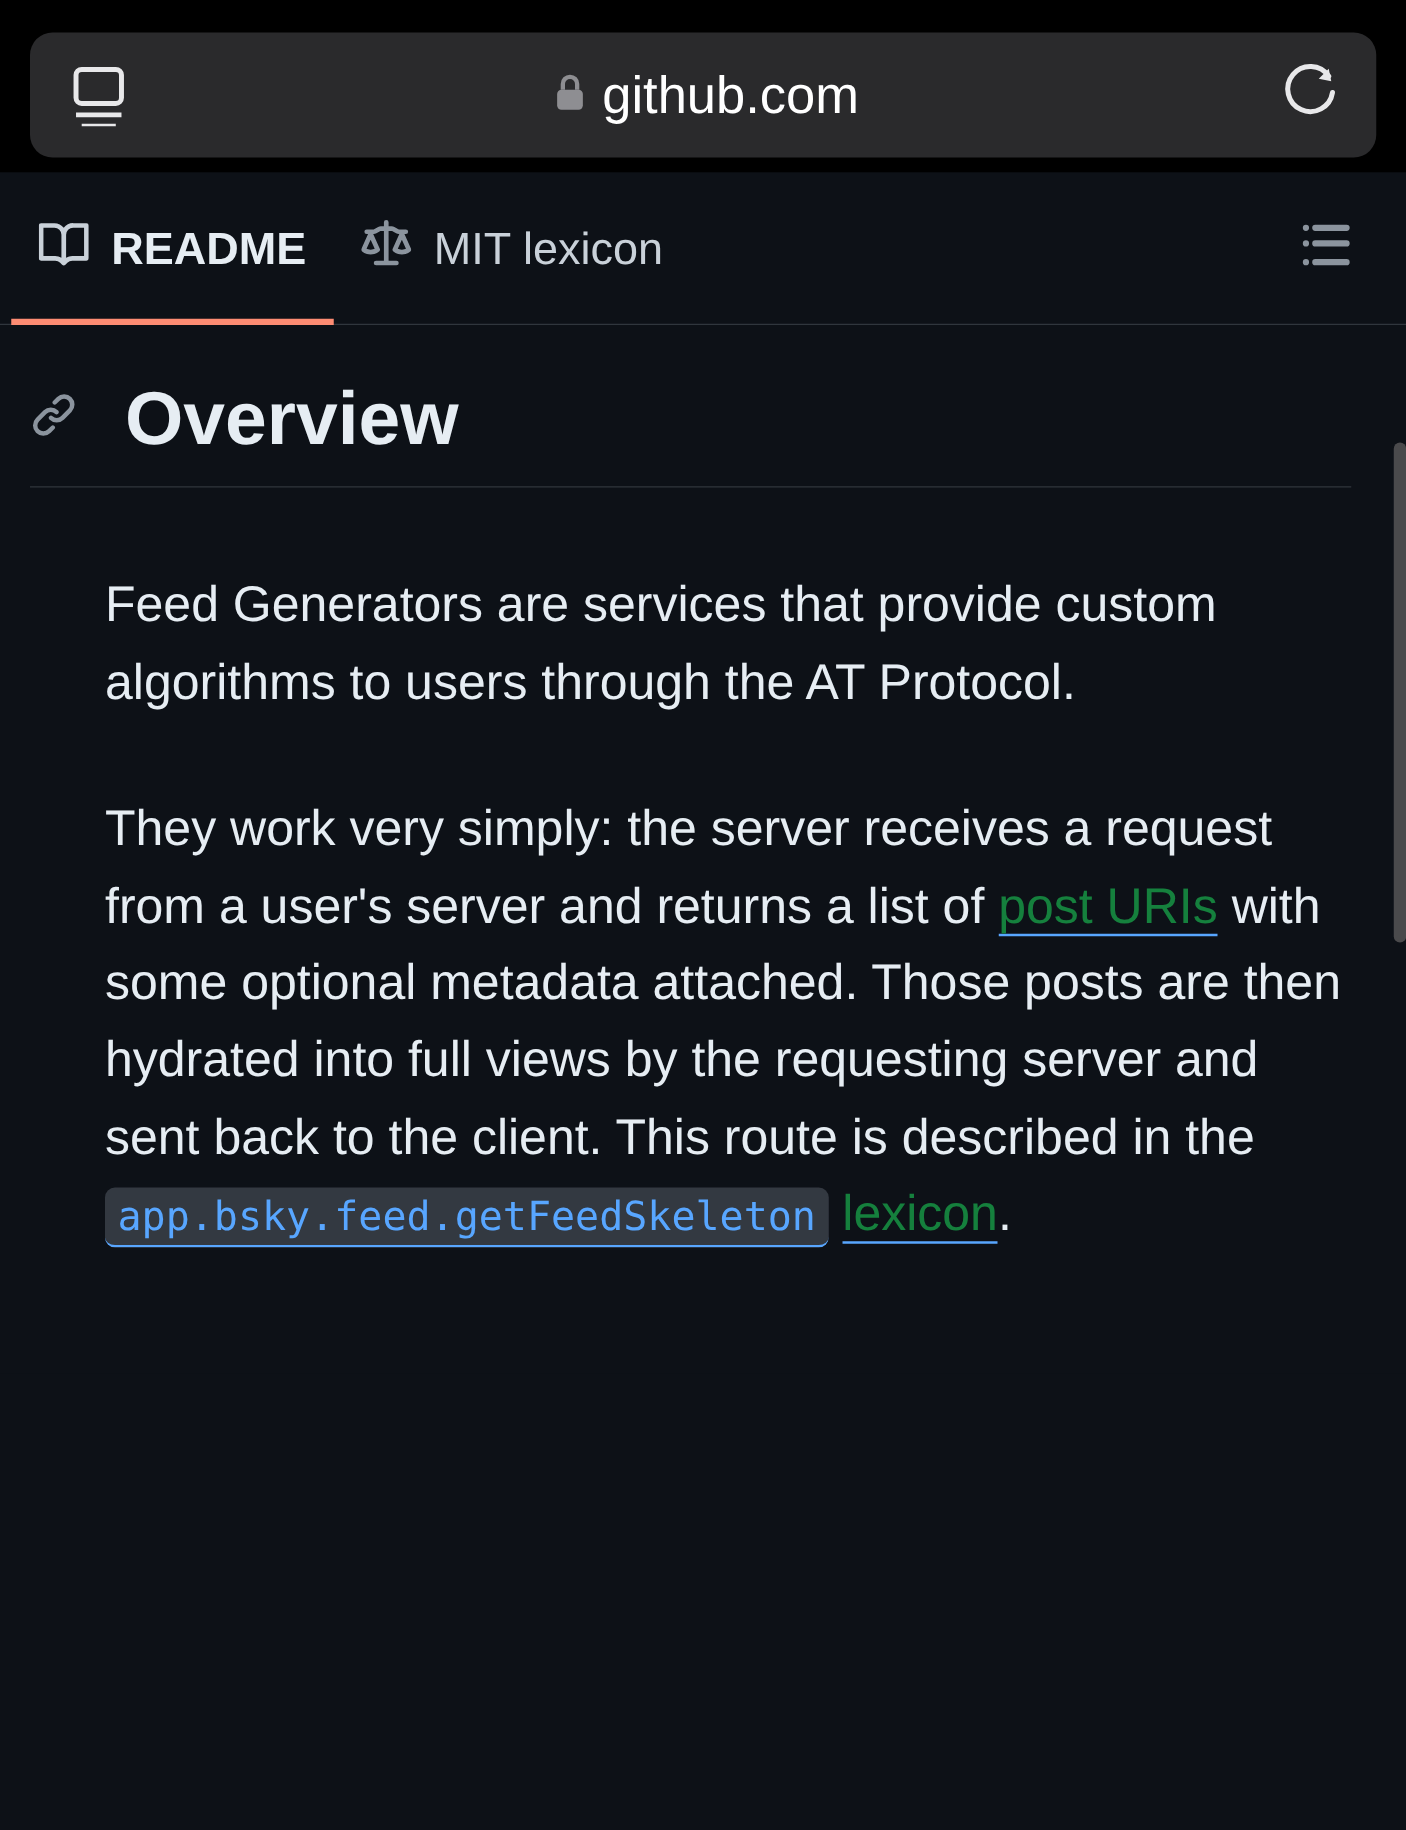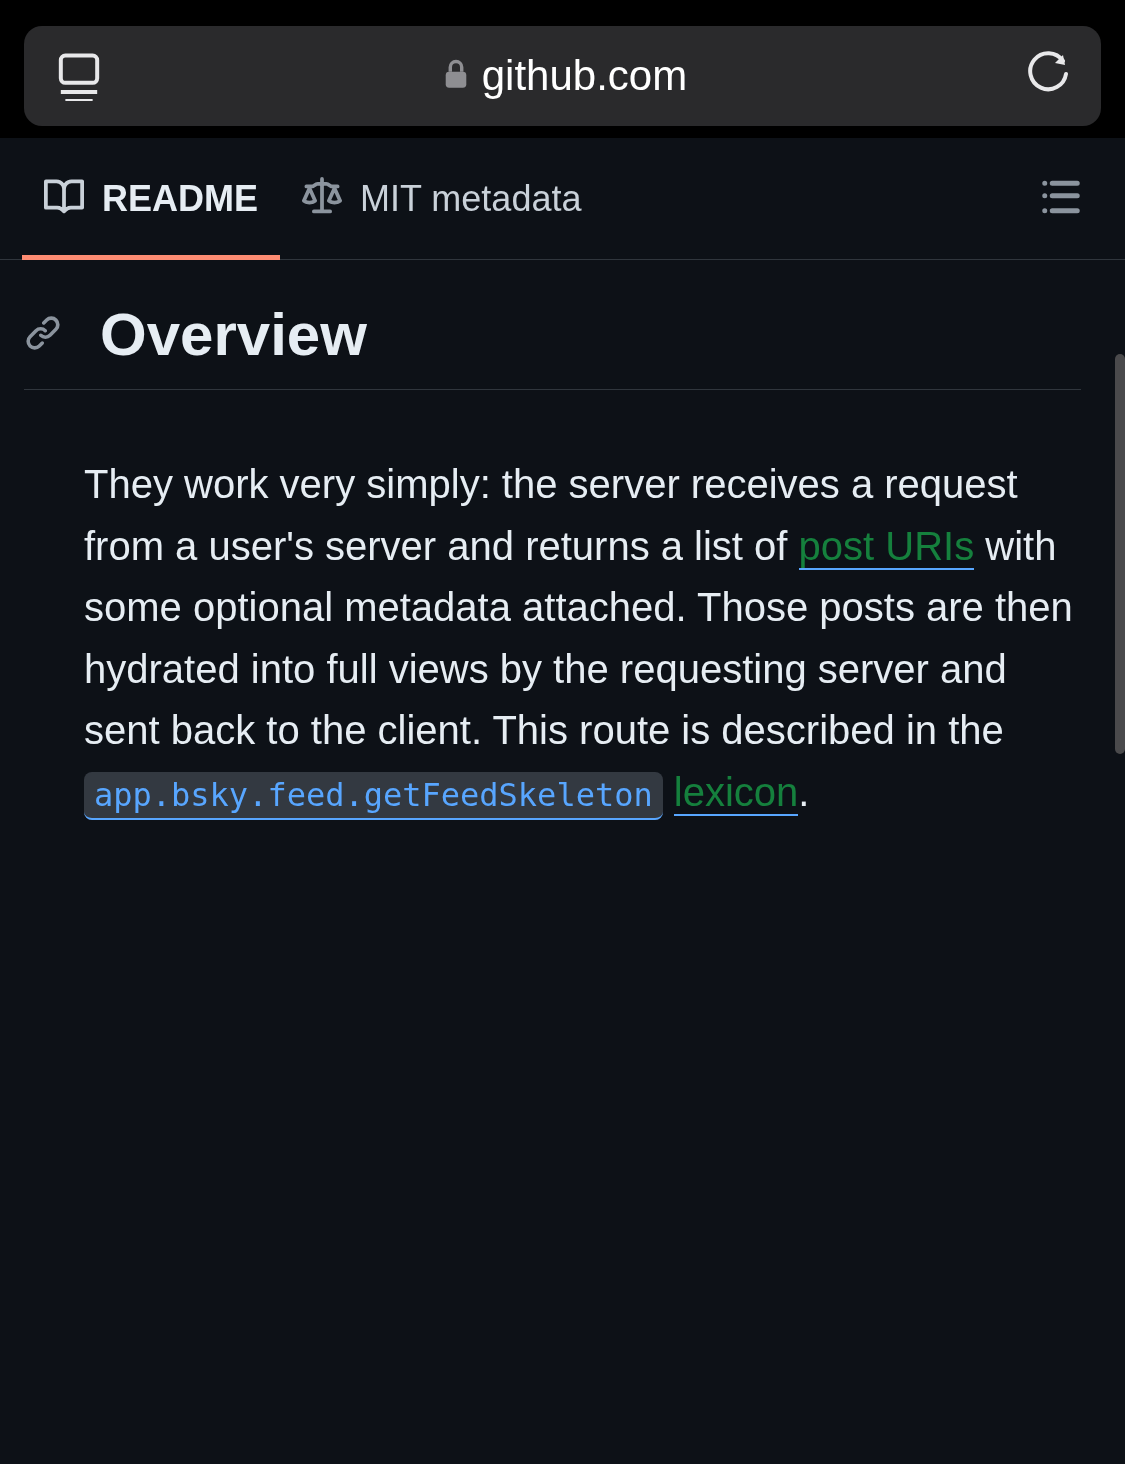--- a/index.html
+++ b/index.html
@@ -59,21 +59,21 @@
       height: 46px;
     }
     .content {
       background: #0d1117;
     }
     .tab-row {
       display: flex;
       align-items: center;
       border-bottom: 1px solid #30363d;
       height: 122px;
-      padding: 0 44px 0 22px;
+      padding: 0 44px 0 9px;
     }
     .tab-item {
       display: flex;
       align-items: center;
       gap: 18px;
       padding: 0 22px;
       height: 100%;
       position: relative;
     }
     .tab-item.active::after {
@@ -197,40 +197,41 @@
         </svg>
       </span>
       <span class="tab-label">README</span>
     </div>
     <div class="tab-item">
       <span>
         <svg class="tab-icon" viewBox="0 0 16 16" fill="#8b949e">
           <path d="M8.75.75V2h.985c.304 0 .603.08.867.231l1.29.736c.038.022.08.033.124.033h2.234a.75.75 0 0 1 0 1.5h-.427l2.111 4.692a.75.75 0 0 1-.154.838l-.53-.53.529.531-.001.002-.002.002-.006.006-.006.005-.01.01-.045.04c-.21.176-.441.327-.686.45C14.556 10.78 13.88 11 13 11c-.88 0-1.556-.22-2.023-.454a3.515 3.515 0 0 1-.686-.45l-.045-.04-.016-.015-.006-.006-.004-.004v-.001a.75.75 0 0 1-.154-.838L12.178 4.5h-.162c-.305 0-.604-.079-.868-.231l-1.29-.736a.245.245 0 0 0-.124-.033H8.75V13h2.5a.75.75 0 0 1 0 1.5h-6.5a.75.75 0 0 1 0-1.5h2.5V3.5h-.984a.245.245 0 0 0-.124.033l-1.289.737c-.265.15-.564.23-.869.23h-.162l2.112 4.692a.75.75 0 0 1-.154.838l-.53-.53.529.531-.001.002-.002.002-.006.006-.016.015-.045.04c-.21.176-.441.327-.686.45C4.556 10.78 3.88 11 3 11c-.88 0-1.556-.22-2.023-.454a3.515 3.515 0 0 1-.686-.45l-.045-.04-.016-.015-.006-.006-.004-.004v-.001a.75.75 0 0 1-.154-.838L2.178 4.5H1.75a.75.75 0 0 1 0-1.5h2.234a.249.249 0 0 0 .125-.033l1.288-.737c.265-.15.564-.23.869-.23h.984V.75a.75.75 0 0 1 1.5 0Zm2.945 8.477c.285.135.718.273 1.305.273s1.02-.138 1.305-.273L13 6.327Zm-10 0c.285.135.718.273 1.305.273s1.02-.138 1.305-.273L3 6.327Z"></path>
         </svg>
       </span>
-      <span class="tab-label">MIT metadata</span>
+      <span class="tab-label">MIT lexicon</span>
     </div>
     <div class="spacer"></div>
     <span>
       <svg class="toc-icon" viewBox="0 0 16 16" fill="#8b949e">
         <path d="M2 2.5a.5.5 0 1 1-1 0 .5.5 0 0 1 1 0Zm0 5a.5.5 0 1 1-1 0 .5.5 0 0 1 1 0Zm0 6a.5.5 0 1 1-1 0 .5.5 0 0 1 1 0ZM4.5 2a.5.5 0 0 0 0 1h10a.5.5 0 0 0 0-1h-10Zm0 5a.5.5 0 0 0 0 1h10a.5.5 0 0 0 0-1h-10Zm0 6a.5.5 0 0 0 0 1h10a.5.5 0 0 0 0-1h-10Z" stroke="#8b949e" stroke-width="1"></path>
       </svg>
     </span>
   </div>
 
   <div class="readme-body">
     <div class="heading-row">
       <span>
         <svg class="link-icon" viewBox="0 0 16 16" fill="#8b949e">
           <path d="m7.775 3.275 1.25-1.25a3.5 3.5 0 1 1 4.95 4.95l-2.5 2.5a3.5 3.5 0 0 1-4.95 0 .751.751 0 0 1 .018-1.042.751.751 0 0 1 1.042-.018 1.998 1.998 0 0 0 2.83 0l2.5-2.5a2.002 2.002 0 0 0-2.83-2.83l-1.25 1.25a.751.751 0 0 1-1.042-.018.751.751 0 0 1-.018-1.042Zm-4.69 9.64a1.998 1.998 0 0 0 2.83 0l1.25-1.25a.751.751 0 0 1 1.042.018.751.751 0 0 1 .018 1.042l-1.25 1.25a3.5 3.5 0 1 1-4.95-4.95l2.5-2.5a3.5 3.5 0 0 1 4.95 0 .751.751 0 0 1-.018 1.042.751.751 0 0 1-1.042.018 1.998 1.998 0 0 0-2.83 0l-2.5 2.5a1.998 1.998 0 0 0 0 2.83Z"></path>
         </svg>
       </span>
       <h2 class="heading-text">Overview</h2>
     </div>
 
+    <p class="para">Feed Generators are services that provide custom algorithms to users through the AT Protocol.</p>
 
     <p class="para">
       <span>They work very simply: the server receives a request from a user's server and returns a list of </span><a class="inline-link">post URIs</a><span> with some optional metadata attached. Those posts are then hydrated into full views by the requesting server and sent back to the client. This route is described in the </span><a><code class="code-inline">app.bsky.feed.getFeedSkeleton</code></a> <a class="inline-link">lexicon</a><span>.</span>
     </p>
   </div>
 </div>
 
 <div class="scrollbar"></div>
 
 </body></html>

